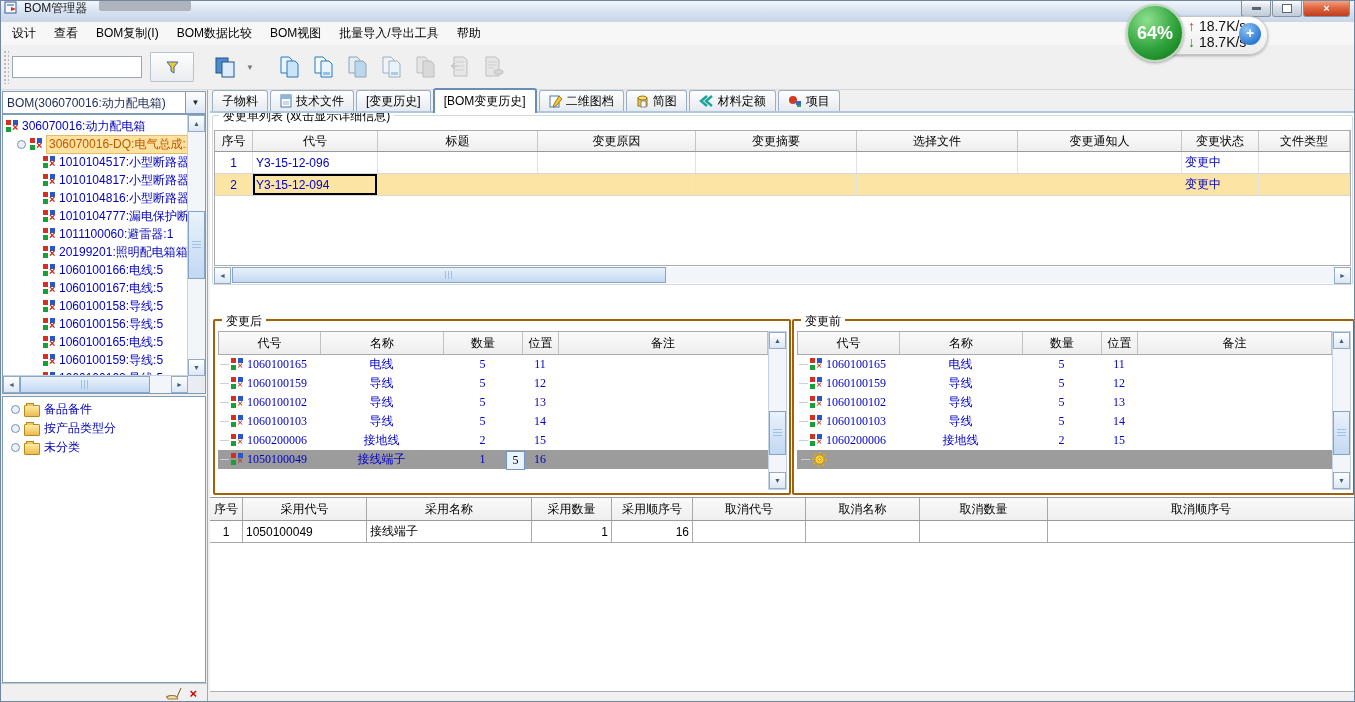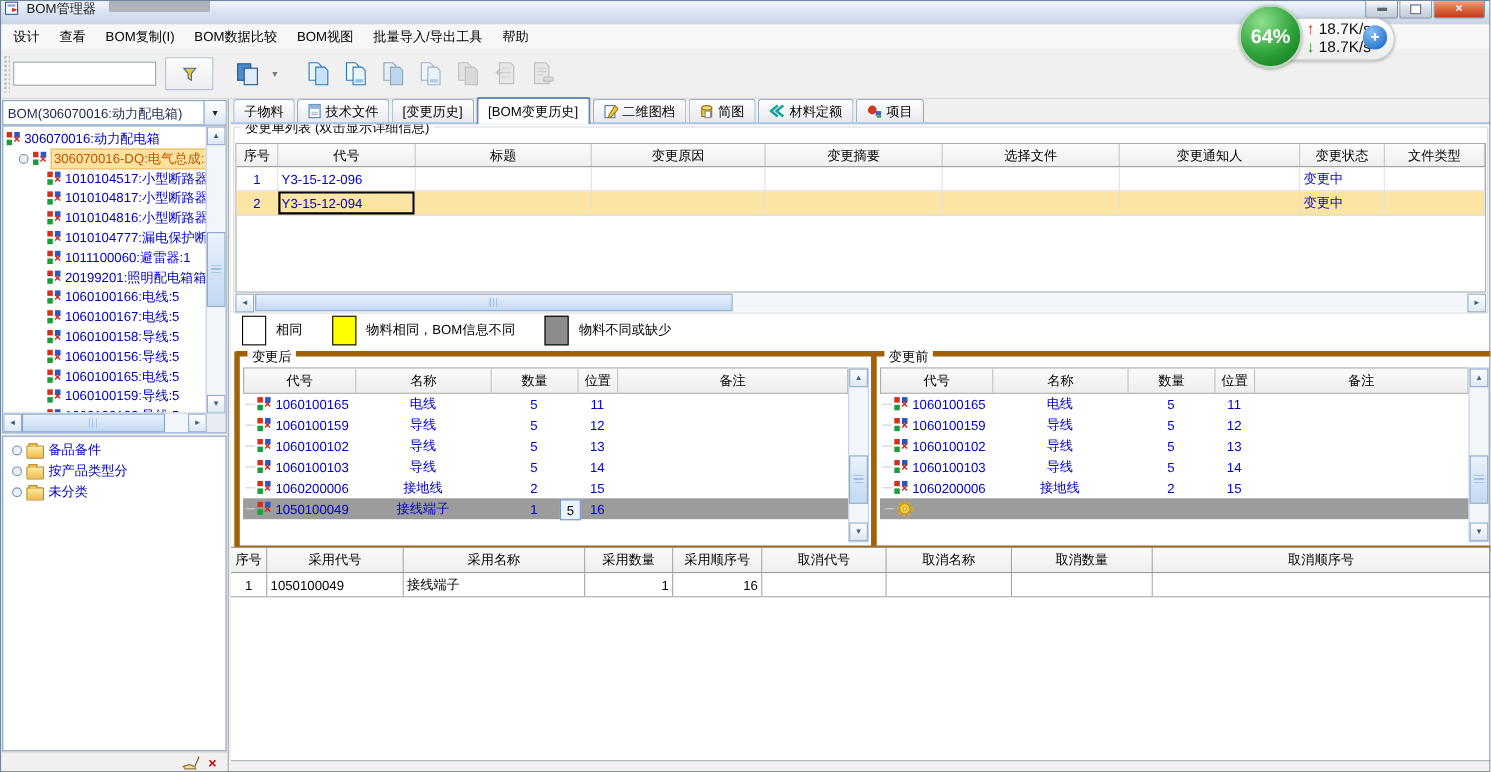--- a/index.html
+++ b/index.html
@@ -117,29 +117,29 @@
   .chg-r .c-seq{justify-content:center;}
   .chg-r.sel{background:#FBE4A4;}
   .cell-focus{box-shadow:inset 0 0 0 2px #000;}
   .chg-hscroll{position:absolute;left:1px;right:1px;bottom:1px;height:16px;background:#F2F5FA;}
 
   .legend-row{position:absolute;left:10px;top:174px;height:27px;display:flex;align-items:center;gap:9px;}
   .swatch{width:20px;height:25px;border:1px solid #000;flex:none;}
   .sw-white{background:#FFFFFF;} .sw-yellow{background:#FFFF00;} .sw-gray{background:#8C8C8C;}
   .legend-label{margin-right:18px;}
 
-  .grp{position:absolute;top:206px;height:172px;border:5px solid #a16207;border-radius:2px;background:#fff;}
+  .grp{position:absolute;top:206px;height:172px;border:2px solid #a16207;border-radius:2px;background:#fff;}
   .grp-title{position:absolute;left:7px;top:-8px;background:#fff;padding:0 4px;}
   .grp.after{left:3px;width:574px;} .grp.before{left:582px;width:559px;}
   .g-table{position:absolute;left:3px;top:10px;right:20px;}
   .g-grid-a{display:grid;grid-template-columns:102px 123px 79px 36px 1fr;}
   .g-grid-b{display:grid;grid-template-columns:102px 123px 79px 36px 1fr;}
   .g-h{height:22px;background:linear-gradient(#FAFAFA,#EEEEEE);border:1px solid #ABABAB;}
   .g-h>div{display:flex;align-items:center;justify-content:center;border-right:1px solid #C2C2C2;}
-  .g-r{height:19px;color:#0000C8;align-items:center;}
+  .g-r{height:19px;color:#0000C8;align-items:center;font-family:Liberation Serif, serif;}
   .g-r>div{display:flex;align-items:center;overflow:hidden;}
   .g-r .gc-code{padding-left:2px;}
   .g-r .gc-name,.g-r .gc-qty,.g-r .gc-pos{justify-content:center;}
   .g-r.sel{background:#9C9C9C;}
   .guide{width:9px;height:1px;background:#C8D0DA;margin-right:2px;flex:none;}
   .qty-editor{position:absolute;width:17px;height:17px;background:#EAF2FB;border:1px solid #6E96C4;color:#000;
     display:flex;align-items:center;justify-content:center;font-size:12px;}
   .g-scroll{position:absolute;right:2px;top:10px;bottom:3px;width:17px;background:#F2F5FA;border:1px solid #C4D2E2;}
 
   .detail{position:absolute;left:0;top:384px;right:0;}
@@ -473,28 +473,20 @@
     </div>
     <div class="chg-hscroll">
       <div class="sb-btn" style="left:0;top:0">◄</div>
       <div class="sb-thumb" style="top:0;bottom:0;left:18px;width:432px">
           <div class="griph"></div>
         </div>
       <div class="sb-btn" style="right:0;top:0">►</div>
     </div>
   </div>
 
-  <div class="legend-row">
-    <span class="swatch sw-white"></span>
-    <span class="legend-label">相同</span>
-    <span class="swatch sw-yellow"></span>
-    <span class="legend-label">物料相同，BOM信息不同</span>
-    <span class="swatch sw-gray"></span>
-    <span class="legend-label">物料不同或缺少</span>
-  </div>
 
   <div class="grp after">
     <span class="grp-title">变更后</span>
     <div class="g-table">
       <div class="g-grid-a g-h">
         <div>代号</div>
         <div>名称</div>
         <div>数量</div>
         <div>位置</div>
         <div>备注</div>

